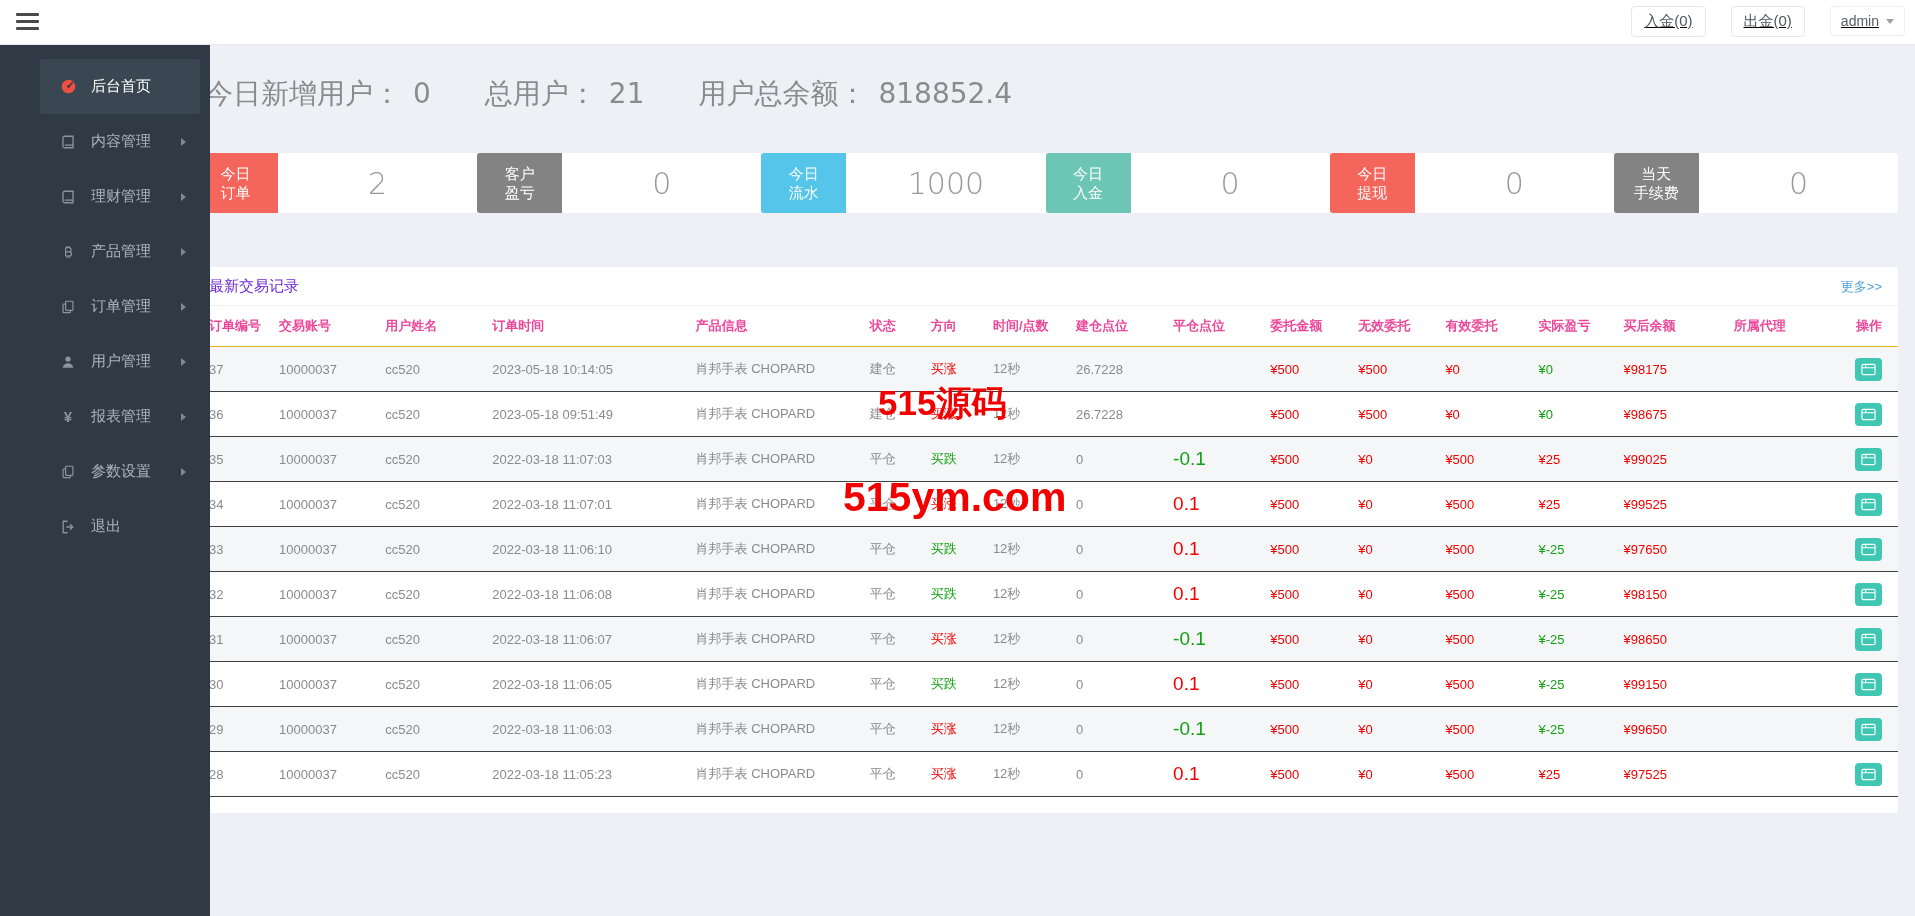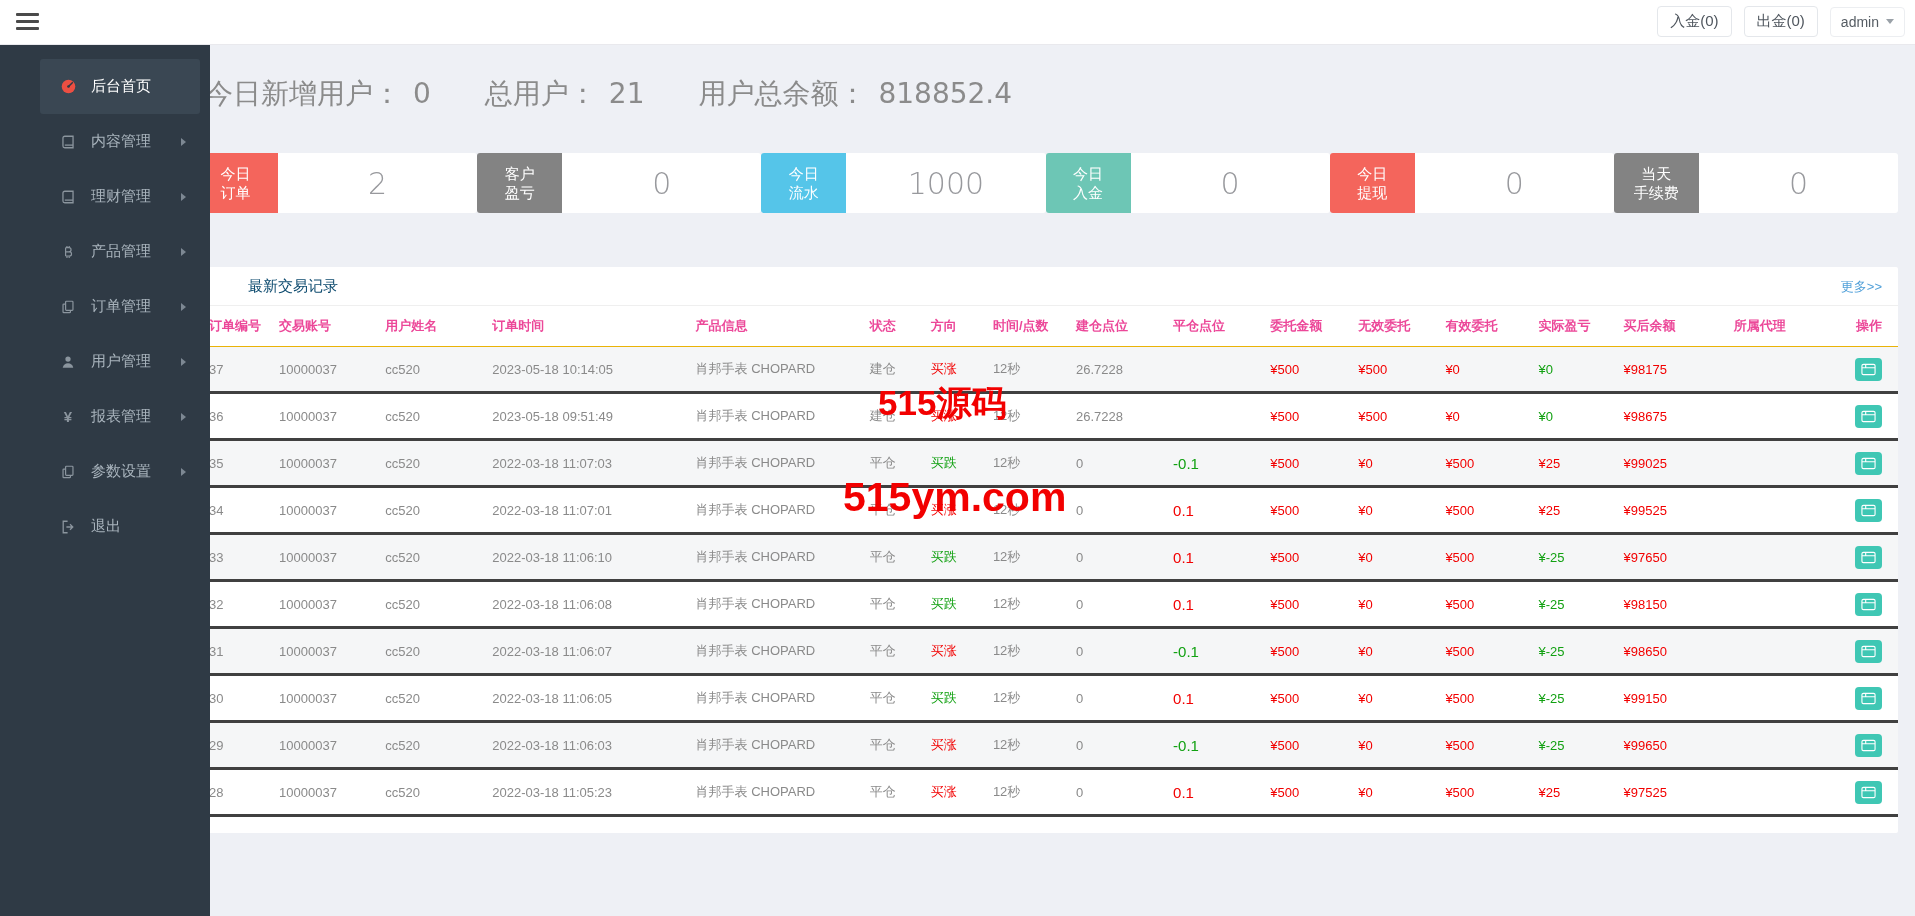--- a/index.html
+++ b/index.html
@@ -3,21 +3,21 @@
 <meta charset="utf-8">
 <style>
   html,body{margin:0;padding:0;}
   body{font-family:"Liberation Sans","DejaVu Sans",sans-serif;}
   .app{position:relative;width:1915px;height:916px;background:#eef0f5;overflow:hidden;}
 
   
   .topbar{position:absolute;left:0;top:0;width:100%;height:45px;background:#fff;border-bottom:1px solid #e9e9ed;box-sizing:border-box;z-index:5;}
   .hamburger{position:absolute;left:16px;top:13px;width:23px;height:17px;cursor:pointer;}
   .hamburger span{display:block;height:3px;background:#4a4a4a;border-radius:1px;margin-bottom:4px;}
-  .tb-right{position:absolute;right:10px;top:6px;display:flex;gap:12px;align-items:center;}
+  .tb-right{position:absolute;right:10px;top:6px;display:flex;gap:25px;align-items:flex-start;text-decoration:underline;}
   .tb-btn{background:#fff;border:1px solid #e4e7eb;border-radius:4px;padding:5px 12px;font-size:15px;color:#4f565e;cursor:pointer;white-space:nowrap;}
   .tb-user{display:flex;align-items:center;gap:7px;font-size:14px;color:#555c63;border:1px solid #eceef1;border-radius:4px;padding:6px 10px;cursor:pointer;}
   .caret-down{width:0;height:0;border-left:4px solid transparent;border-right:4px solid transparent;border-top:5px solid #9aa1a8;}
 
   
   .sidebar{position:absolute;left:0;top:45px;bottom:0;width:178px;background:#2f3a45;z-index:4;padding-left:32px;}
   .menu{padding-top:14px;}
   .menu-item{display:flex;align-items:center;height:55px;margin:0 10px 0 8px;padding-left:18px;border-radius:3px;color:#a9b4bd;font-size:15px;cursor:pointer;position:relative;}
   .menu-item.active{background:#3a4753;color:#fff;}
   .mi-icon{width:20px;margin-right:13px;display:inline-flex;justify-content:center;align-items:center;color:#8b959e;font-size:15px;}
@@ -33,33 +33,33 @@
   .stat-pair .val{font-family:"DejaVu Sans",sans-serif;}
 
   .cards{margin:40px 17px 0 15px;display:flex;}
   .card{flex:1;height:60px;display:flex;border-radius:3px;overflow:hidden;background:#fff;}
   .card-label{width:85px;color:#fff;font-size:15px;display:flex;flex-direction:column;justify-content:center;align-items:center;line-height:19px;flex-shrink:0;}
   .card-value{flex:1;display:flex;align-items:center;justify-content:center;font-size:30px;color:#98999d;font-weight:200;font-family:"DejaVu Sans",sans-serif;}
 
   
   .panel{margin:54px 17px 0 15px;background:#fff;border-radius:2px;padding-bottom:16px;}
   .panel-head{display:flex;justify-content:space-between;align-items:center;padding:10px 16px 9px;border-bottom:1px solid #efefef;}
-  .panel-title{color:#0c4a6e;font-size:15px;margin-left:39px;}
+  .panel-title{color:#6d28d9;font-size:15px;}
   .more-link{color:#51a0d9;font-size:13px;cursor:pointer;text-decoration:none;}
 
   table.trades{border-collapse:collapse;width:100%;table-layout:fixed;font-size:13px;color:#8a8a8a;}
   table.trades th{height:40px;text-align:left;font-weight:bold;color:#ec4899;border-bottom:1px solid #eab308;padding:0 4px;white-space:nowrap;overflow:hidden;}
   table.trades td{height:44px;padding:0 4px;white-space:nowrap;overflow:hidden;}
   table.trades th:first-child,table.trades td:first-child{padding-left:16px;}
   table.trades th:last-child,table.trades td:last-child{padding-right:16px;text-align:right;}
-  table.trades tbody tr{border-bottom:3px solid #404040;}
+  table.trades tbody tr{border-bottom:1px solid #404040;}
   table.trades tbody tr:nth-child(odd){background:#f5f6f7;}
   .c-red{color:#f20000;}
   .c-green{color:#12a112;}
-  .c-big{font-size:15px;}
+  .c-big{font-size:19px;}
   .act-btn{display:inline-flex;align-items:center;justify-content:center;width:27px;height:23px;background:#3fc7b4;border:none;border-radius:4px;cursor:pointer;}
 
   
   .wm{position:absolute;color:#f20000;font-weight:bold;z-index:9;pointer-events:none;}
   .wm1{left:878px;top:380px;font-size:35px;}
   .wm2{left:843px;top:474px;font-size:41px;}
 </style>
 </head>
 <body>
 

